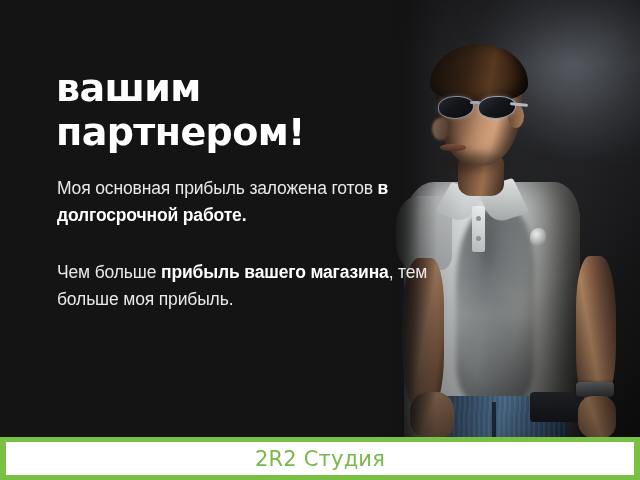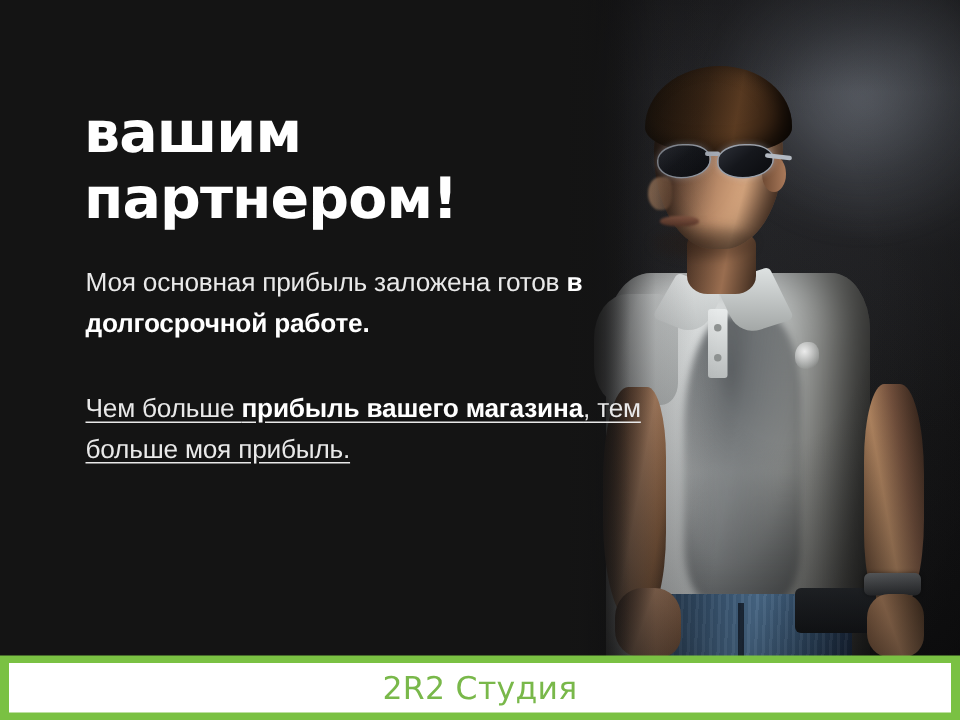--- a/index.html
+++ b/index.html
@@ -296,21 +296,21 @@
     width: 398px;
     color: #e9e9e9;
     font-size: 17.5px;
     line-height: 27px;
     font-weight: 400;
     letter-spacing: -0.15px;
   }
   .body p { margin: 0 0 30px 0; }
   .body p:last-child { margin-bottom: 0; }
   .body b { font-weight: 700; color: #fff; }
-  .p-underline { text-decoration: underline; text-underline-offset: 3px; }
+  .p-underline { text-underline-offset: 3px; }
 
   
   .footer {
     position: absolute;
     left: 0; bottom: 0;
     width: 640px;
     height: 43px;
     background: #7ac143;
   }
   .footer-inner {

